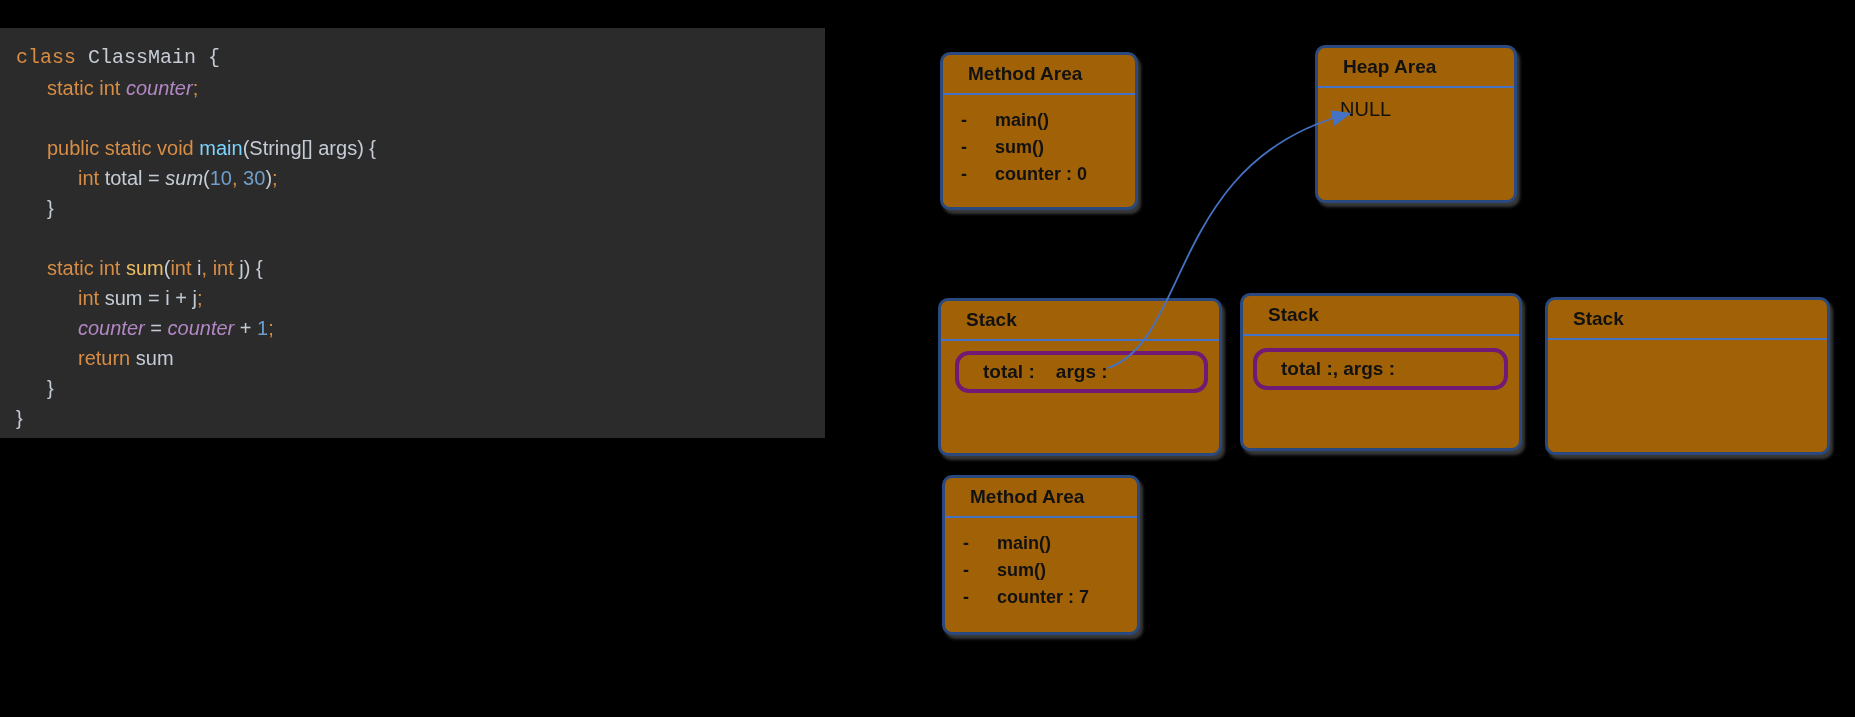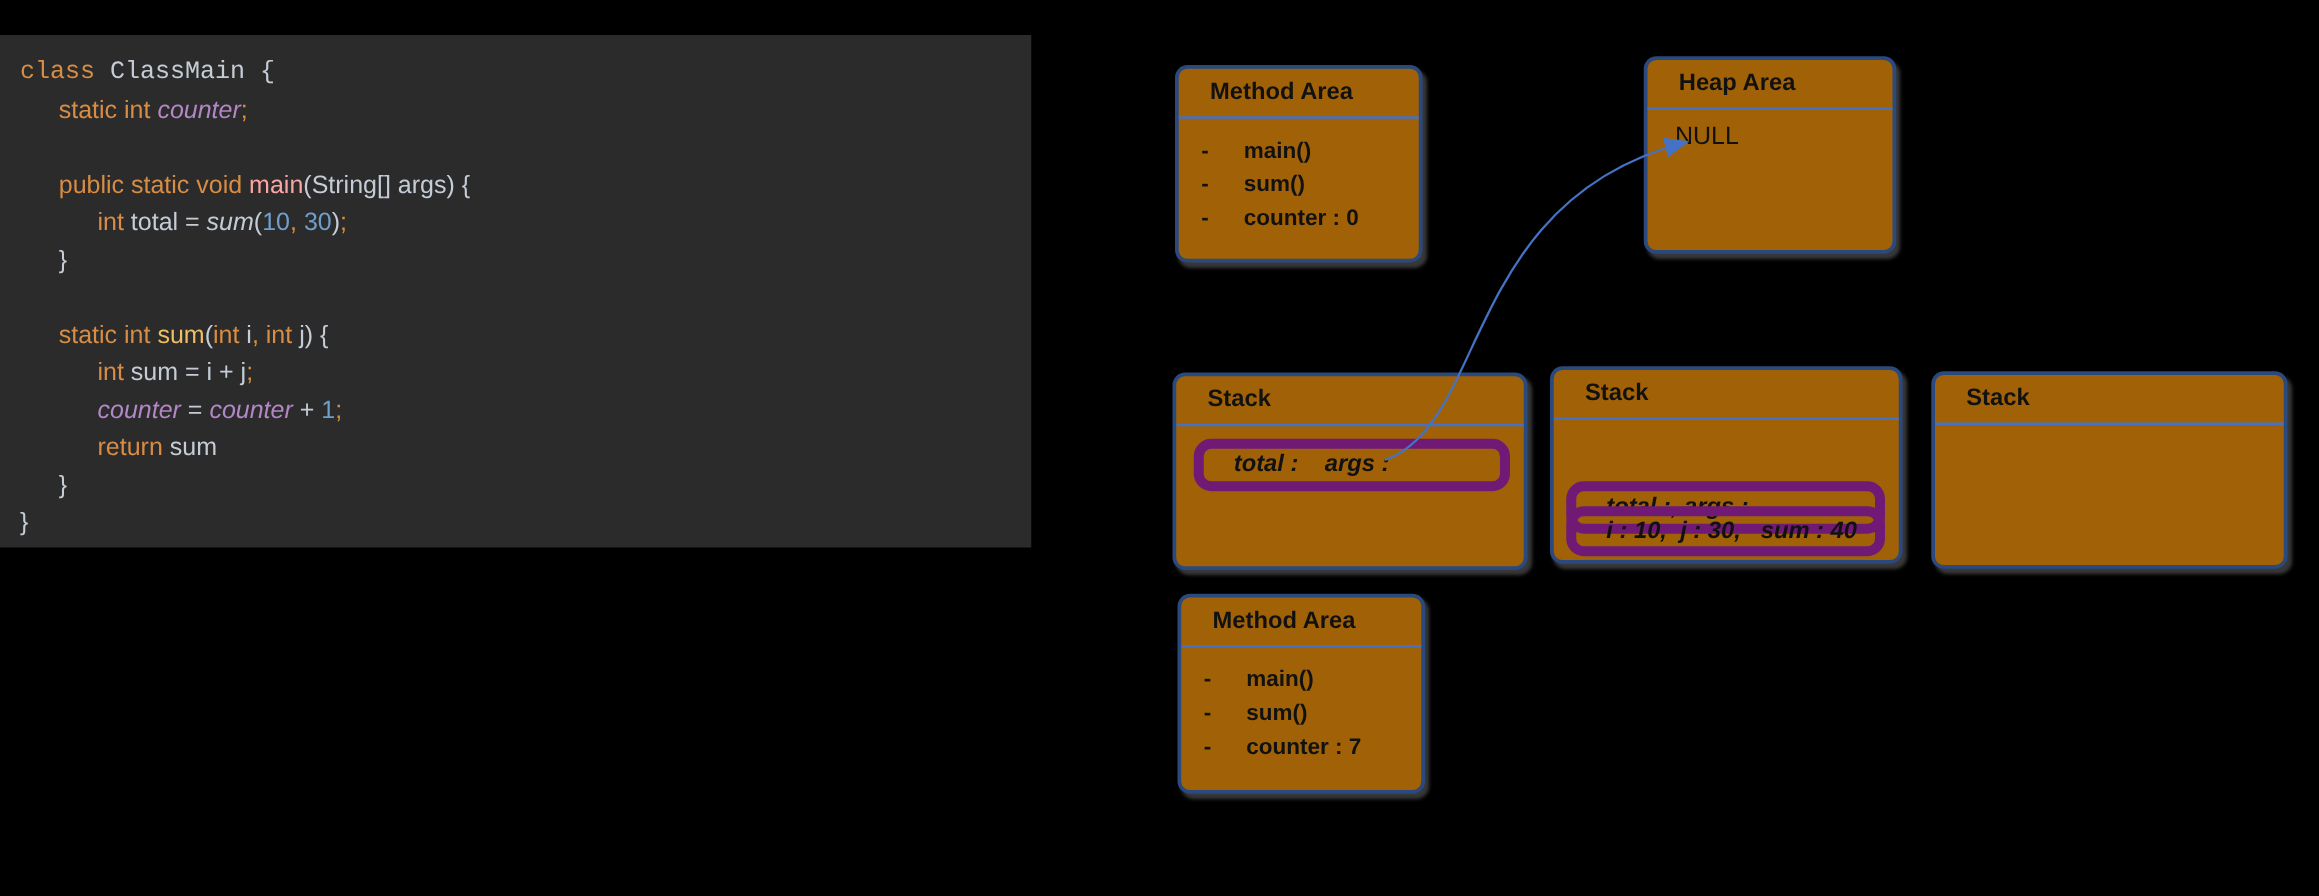--- a/index.html
+++ b/index.html
@@ -59,50 +59,49 @@
   }
   .bullet-dash { width: 34px; }
   .heap-value {
     padding: 10px 0 0 22px;
     font-size: 20px;
     font-weight: normal;
     color: #111111;
   }
   .slot {
     position: absolute;
-    border: 8px solid #701a75;
+    border: 4px solid #701a75;
     border-radius: 14px;
     box-sizing: border-box;
     display: flex;
     align-items: center;
     padding-left: 24px;
     font-size: 19px;
     font-weight: bold;
     color: #111111;
     white-space: pre;
-    font-style: italic;
   }
 
   
   .arrow-overlay {
     position: absolute;
     left: 0; top: 0;
     width: 1855px; height: 717px;
     pointer-events: none;
   }
 </style>
 </head>
 <body>
 
 <div class="code-panel">
   <div id="code-lines">
       <div class="code-line" style="padding-left: 0px; font-family: Liberation Mono, monospace;"><span class="tk-kw" style="color: rgb(215, 141, 69);">class</span><span class="tk-plain" style="color: rgb(197, 204, 214);"> ClassMain {</span></div>
       <div class="code-line" style="padding-left: 31px;"><span class="tk-kw" style="color: rgb(215, 141, 69);">static int </span><span class="tk-var" style="color: rgb(178, 135, 196);">counter</span><span class="tk-punct" style="color: rgb(215, 144, 63);">;</span></div>
       <div class="code-line" style="padding-left: 0px;"></div>
-      <div class="code-line" style="padding-left: 31px;"><span class="tk-kw" style="color: rgb(215, 141, 69);">public static void </span><span class="tk-fn" style="color: #fca5a5;">main</span><span class="tk-plain" style="color: rgb(197, 204, 214);">(String[] args) {</span></div>
+      <div class="code-line" style="padding-left: 31px;"><span class="tk-kw" style="color: rgb(215, 141, 69);">public static void </span><span class="tk-fn" style="color: #7dd3fc;">main</span><span class="tk-plain" style="color: rgb(197, 204, 214);">(String[] args) {</span></div>
       <div class="code-line" style="padding-left: 62px;"><span class="tk-kw" style="color: rgb(215, 141, 69);">int</span><span class="tk-plain" style="color: rgb(197, 204, 214);"> total = </span><span class="tk-pitalic" style="color: rgb(197, 204, 214);">sum</span><span class="tk-plain" style="color: rgb(197, 204, 214);">(</span><span class="tk-num" style="color: rgb(111, 159, 202);">10</span><span class="tk-punct" style="color: rgb(215, 144, 63);">,</span><span class="tk-num" style="color: rgb(111, 159, 202);"> 30</span><span class="tk-plain" style="color: rgb(197, 204, 214);">)</span><span class="tk-punct" style="color: rgb(215, 144, 63);">;</span></div>
       <div class="code-line" style="padding-left: 31px;"><span class="tk-plain" style="color: rgb(197, 204, 214);">}</span></div>
       <div class="code-line" style="padding-left: 0px;"></div>
       <div class="code-line" style="padding-left: 31px;"><span class="tk-kw" style="color: rgb(215, 141, 69);">static int </span><span class="tk-fn" style="color: rgb(238, 190, 98);">sum</span><span class="tk-plain" style="color: rgb(197, 204, 214);">(</span><span class="tk-kw" style="color: rgb(215, 141, 69);">int</span><span class="tk-plain" style="color: rgb(197, 204, 214);"> i</span><span class="tk-punct" style="color: rgb(215, 144, 63);">,</span><span class="tk-kw" style="color: rgb(215, 141, 69);"> int</span><span class="tk-plain" style="color: rgb(197, 204, 214);"> j) {</span></div>
       <div class="code-line" style="padding-left: 62px;"><span class="tk-kw" style="color: rgb(215, 141, 69);">int</span><span class="tk-plain" style="color: rgb(197, 204, 214);"> sum = i + j</span><span class="tk-punct" style="color: rgb(215, 144, 63);">;</span></div>
       <div class="code-line" style="padding-left: 62px;"><span class="tk-var" style="color: rgb(178, 135, 196);">counter</span><span class="tk-plain" style="color: rgb(197, 204, 214);"> = </span><span class="tk-var" style="color: rgb(178, 135, 196);">counter</span><span class="tk-plain" style="color: rgb(197, 204, 214);"> + </span><span class="tk-num" style="color: rgb(111, 159, 202);">1</span><span class="tk-punct" style="color: rgb(215, 144, 63);">;</span></div>
       <div class="code-line" style="padding-left: 62px;"><span class="tk-kw" style="color: rgb(215, 141, 69);">return</span><span class="tk-plain" style="color: rgb(197, 204, 214);"> sum</span></div>
       <div class="code-line" style="padding-left: 31px;"><span class="tk-plain" style="color: rgb(197, 204, 214);">}</span></div>
       <div class="code-line" style="padding-left: 0px;"><span class="tk-plain" style="color: rgb(197, 204, 214);">}</span></div>
     </div>
@@ -133,25 +132,22 @@
 
 <div class="membox" style="left:938px; top:298px; width:284px; height:158px;">
   <div class="membox-title">Stack</div>
   <div class="slot" style="left:14px; top:50px; width:253px; height:42px;">
     <span>total :    args :</span>
   </div>
 </div>
 
 <div class="membox" style="left:1240px; top:293px; width:282px; height:158px;">
   <div class="membox-title">Stack</div>
-  <div class="slot" style="left:10px; top:52px; width:255px; height:42px;margin-top:37px;">
+  <div class="slot" style="left:10px; top:52px; width:255px; height:42px;">
     <span>total :, args :</span>
-  </div>
-  <div class="slot" style="left:10px; top:109px; width:255px; height:40px;">
-    <span>i : 10,  j : 30,   sum : 40</span>
   </div>
 </div>
 
 <div class="membox" style="left:1545px; top:297px; width:285px; height:158px;">
   <div class="membox-title">Stack</div>
 </div>
 
 <div class="membox" style="left:942px; top:475px; width:198px; height:160px;">
   <div class="membox-title">Method Area</div>
   <div class="membox-body">

